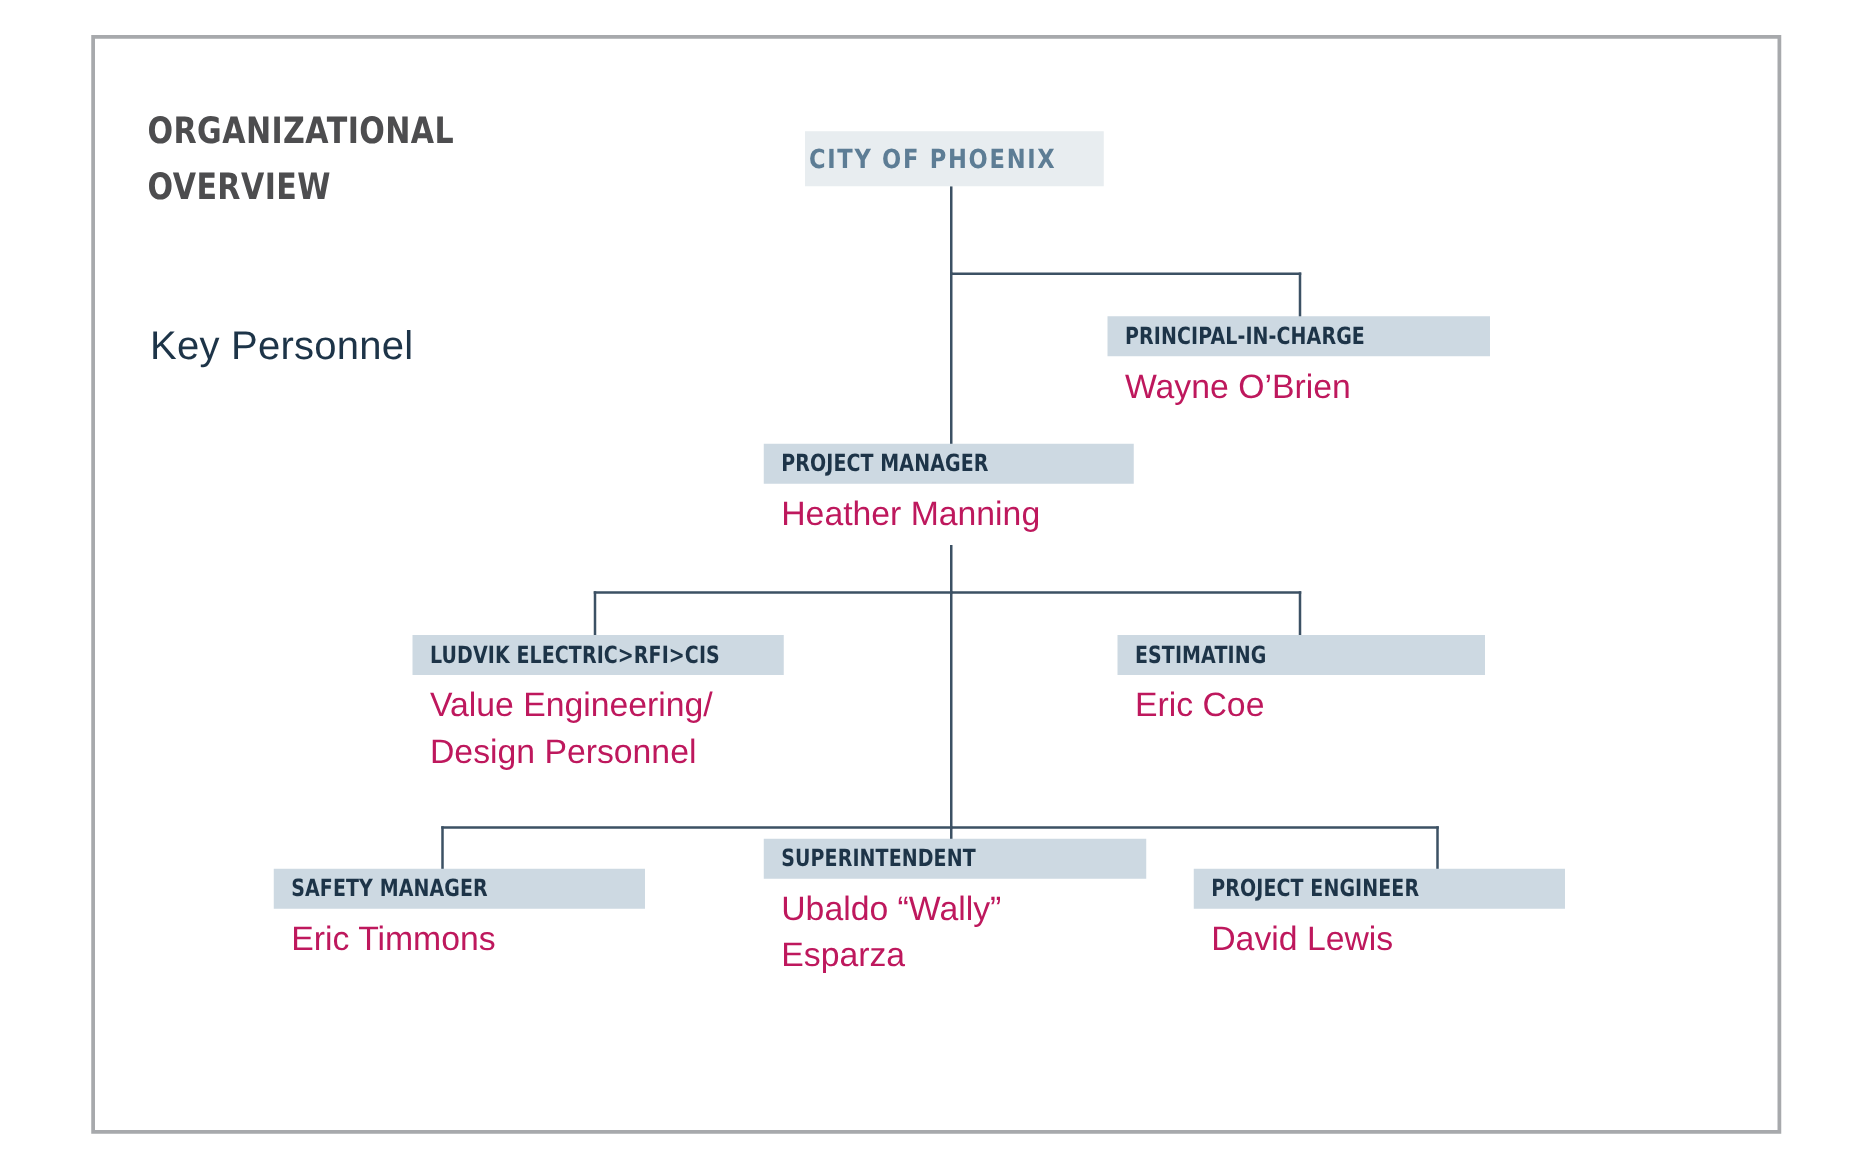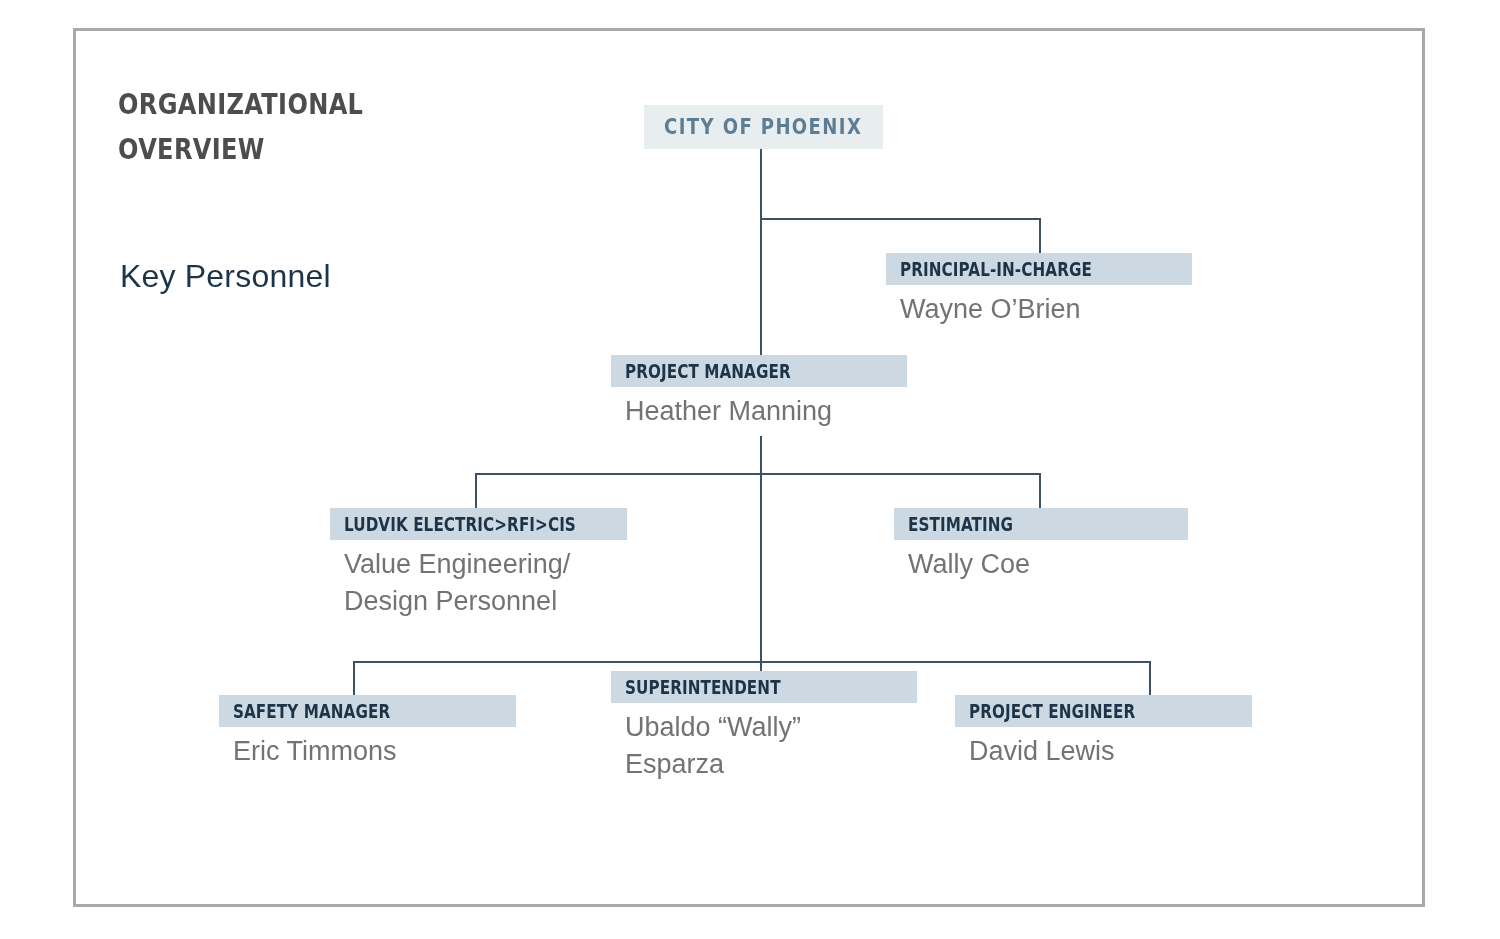--- a/index.html
+++ b/index.html
@@ -88,33 +88,33 @@
     color: #1d3448;
     letter-spacing: 0.1px;
     transform: scaleX(0.80);
     transform-origin: left center;
     white-space: nowrap;
   }
   .node-name {
     font-family: "Liberation Sans", sans-serif;
     font-size: 27px;
     font-weight: 400;
-    color: #737373;
+    color: #be185d;
     line-height: 37px;
     padding-left: 14px;
     padding-top: 6px;
     white-space: pre-line;
   }
 
   
   .node-root .band {
     background: #e8edf0;
     height: 44px;
     padding: 16px 22px;
-    justify-content: center;
+    justify-content: flex-end;
   }
   .node-root .band-label {
     color: #5d7d95;
     font-size: 21px;
     letter-spacing: 1.6px;
     transform: scaleX(0.86);
     transform-origin: center center;
   }
 
   
@@ -188,21 +188,21 @@
       <span class="band-label">LUDVIK ELECTRIC&gt;RFI&gt;CIS</span>
     </div>
     <div class="node-name">Value Engineering/
 Design Personnel</div>
   </div>
 
   <div class="node" id="node-estimating">
     <div class="band">
       <span class="band-label">ESTIMATING</span>
     </div>
-    <div class="node-name">Wally Coe</div>
+    <div class="node-name">Eric Coe</div>
   </div>
 
   <div class="node" id="node-safety">
     <div class="band">
       <span class="band-label">SAFETY MANAGER</span>
     </div>
     <div class="node-name">Eric Timmons</div>
   </div>
 
   <div class="node" id="node-superintendent">

